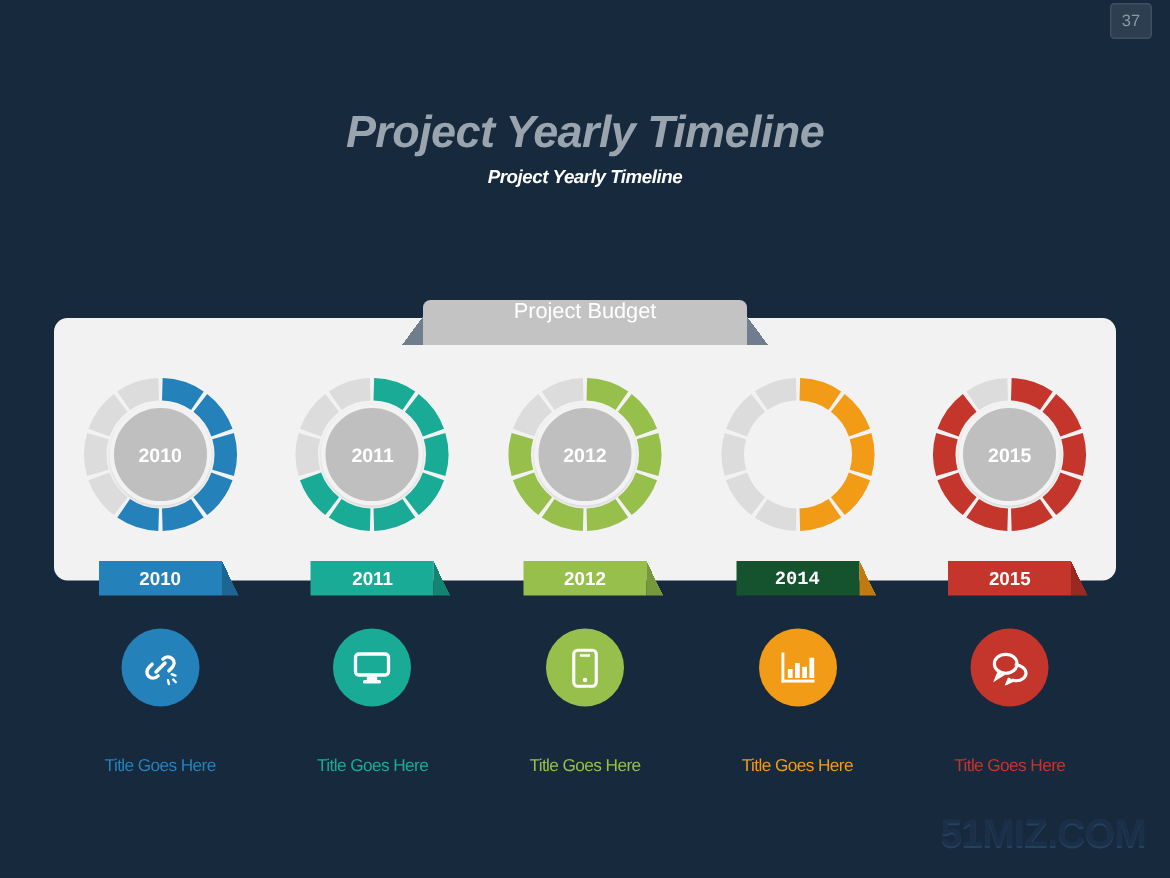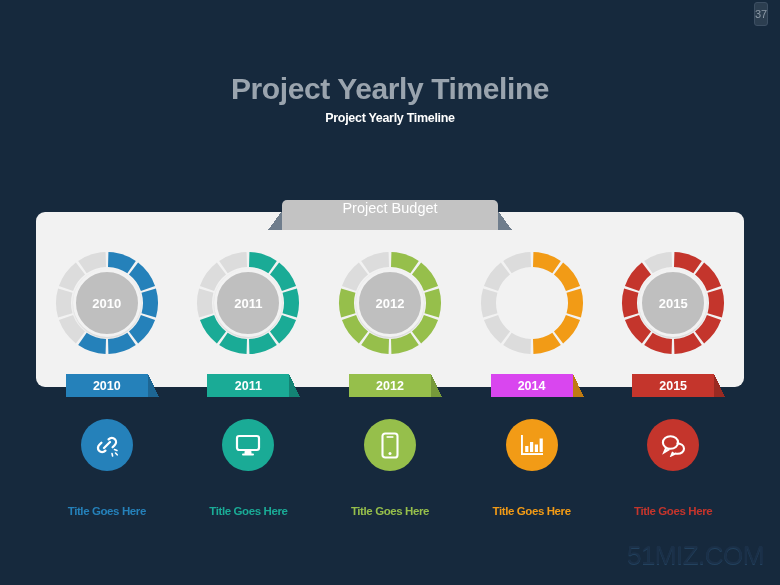--- a/index.html
+++ b/index.html
@@ -7,31 +7,31 @@
   body {
     background:#16293d;
     font-family:"Liberation Sans", sans-serif;
     position:relative;
     overflow:hidden;
   }
 
   
   .page-badge {
     position:absolute; top:2px; right:12px;
-    width:14px; height:24px;
+    width:28px; height:24px;
     background:#2c3e50;
     border:1px solid #3d4f63;
     border-radius:3px;
     color:#8c99a6;
     font-size:11px;
     display:flex; align-items:center; justify-content:center;
   }
 
   
-  .title-wrap { position:absolute; top:72px; left:0; width:780px; text-align:center; }
+  .title-wrap { position:absolute; top:72px; left:0; width:780px; text-align:center;font-style:italic; }
   .title {
     font-size:30px; font-weight:bold; color:#9aa4ae;
     letter-spacing:-0.4px;
   }
   .subtitle {
     font-size:12.5px; font-weight:bold; color:#ffffff;
     margin-top:5px; letter-spacing:-0.3px;
   }
 
   
@@ -110,29 +110,29 @@
   .icon-circle svg { display:block; }
 
   
   .caption-row {
     position:absolute; top:479px; left:36px;
     width:708px; height:20px;
     display:flex; justify-content:space-around; align-items:center;
     z-index:3;
   }
   .caption {
-    font-size:11.5px; font-weight:bold;
+    font-size:11.5px; font-weight:normal;
     letter-spacing:-0.4px;
     text-align:center; width:120px;margin-top:44px;
   }
 
   
   .watermark {
     position:absolute; bottom:14px; right:16px;
-    font-size:26px; font-weight:normal;
+    font-size:26px; font-weight:bold;
     color:#1b3048;
     letter-spacing:-0.5px;
     text-shadow:0 1px 0 #23425f;
   }
 </style>
 </head>
 <body>
 
 <div class="page-badge">37</div>
 
@@ -232,21 +232,21 @@
       <span>2010</span>
     </div>
     <div class="year-ribbon" style="background: rgb(26, 171, 150);">
       <span class="tail" style="background:linear-gradient(to bottom left, transparent 50%, #138374 50%)"></span>
       <span>2011</span>
     </div>
     <div class="year-ribbon" style="background: rgb(150, 191, 75);">
       <span class="tail" style="background:linear-gradient(to bottom left, transparent 50%, #76993a 50%)"></span>
       <span>2012</span>
     </div>
-    <div class="year-ribbon" style="background: #d946ef;">
+    <div class="year-ribbon" style="background: #14532d; font-family: Liberation Mono, monospace;">
       <span class="tail" style="background:linear-gradient(to bottom left, transparent 50%, #c07a10 50%)"></span>
       <span>2014</span>
     </div>
     <div class="year-ribbon" style="background: rgb(196, 53, 44);">
       <span class="tail" style="background:linear-gradient(to bottom left, transparent 50%, #992a22 50%)"></span>
       <span>2015</span>
     </div>
   </div>
 
 <div class="icon-row" id="icon-row">

